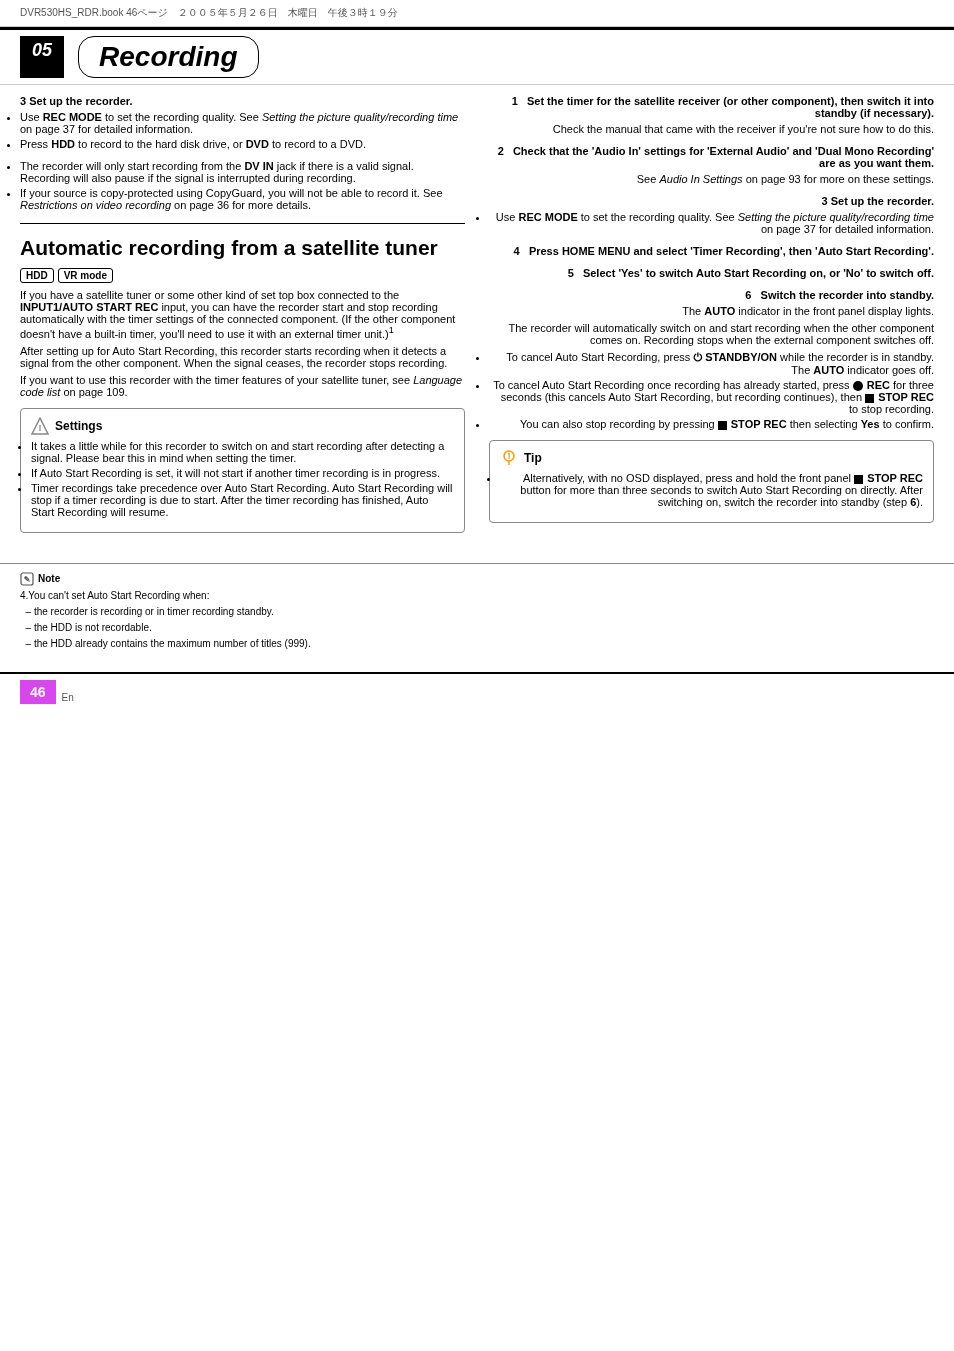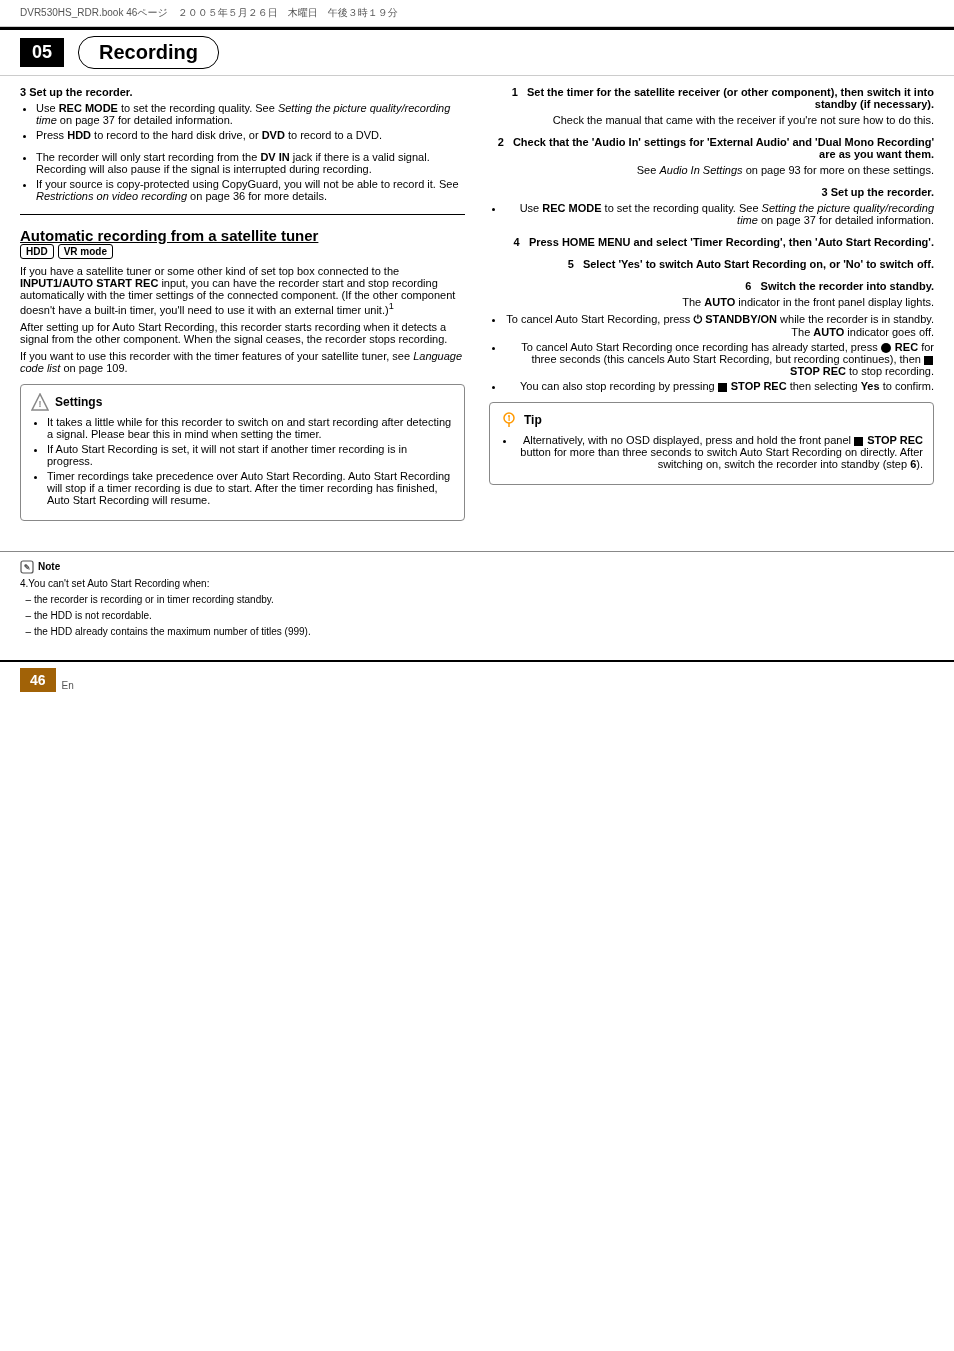--- a/index.html
+++ b/index.html
@@ -22,37 +22,37 @@
     .meta-bar {
       background: #fff;
       border-bottom: 1px solid #ccc;
       padding: 6px 20px;
       font-size: 10px;
       color: #555;
     }
     
     .chapter-header {
       display: flex;
-      align-items: center;
       border-top: 3px solid #000;
       border-bottom: 1px solid #ccc;
       margin: 0 0 0 0;
       padding: 6px 20px;
       background: #fff;
+      font-style: italic;
     }
     .chapter-number {
       background: #000;
       color: #fff;
       font-weight: bold;
       font-size: 18px;
       padding: 4px 12px;
       margin-right: 14px;
     }
     .chapter-title {
-      font-size: 20px;
+      font-size: 28px;
       font-weight: bold;
       border: 1.5px solid #000;
       padding: 4px 20px;
       border-radius: 16px;
     }
     
     .content-area {
       display: flex;
       padding: 10px 20px 10px 20px;
       gap: 24px;
@@ -67,41 +67,41 @@
       text-align: right;
     }
     .section-step {
       margin-bottom: 10px;
     }
     .step-header {
       font-weight: bold;
       margin-bottom: 4px;
     }
     .bullet-list {
-      margin-left: 16px;
+      margin-left: 0;
       margin-bottom: 6px;
     }
     .bullet-list li {
       margin-bottom: 3px;
       list-style: disc;
     }
     .bold { font-weight: bold; }
     .italic { font-style: italic; }
     
     .section-divider {
       border: none;
       border-top: 1.5px solid #000;
       margin: 12px 0;
     }
     
     .big-section-title {
-      font-size: 15px;
-      font-weight: bold;
+      font-size: 21px;
+      font-weight: bold;
+      margin-bottom: 8px;
       margin-top: 8px;
-      text-decoration: underline;
     }
     
     .badges {
       display: inline-flex;
       gap: 4px;
       margin-bottom: 6px;
     }
     .badge {
       border: 1.5px solid #000;
       border-radius: 3px;
@@ -172,21 +172,21 @@
     }
     
     .page-footer {
       display: flex;
       align-items: center;
       padding: 6px 20px;
       border-top: 2px solid #000;
       margin-top: 10px;
     }
     .page-number-box {
-      background: #a16207;
+      background: #d946ef;
       color: #fff;
       font-weight: bold;
       font-size: 14px;
       padding: 4px 10px;
       margin-right: 6px;
     }
     .page-lang {
       font-size: 10px;
       color: #555;
       margin-top: 12px;
@@ -321,20 +321,21 @@
         <div class="step-header">
           <span class="bold">5&nbsp;&nbsp; Select 'Yes' to switch Auto Start Recording on, or 'No' to switch off.</span>
         </div>
       </div>
 
       <div class="section-step">
         <div class="step-header">
           <span class="bold">6&nbsp;&nbsp; Switch the recorder into standby.</span>
         </div>
         <p>The <span class="bold">AUTO</span> indicator in the front panel display lights.</p>
+        <p>The recorder will automatically switch on and start recording when the other component comes on. Recording stops when the external component switches off.</p>
         <ul class="bullet-list">
           <li>To cancel Auto Start Recording, press <span class="bold">⏻ STANDBY/ON</span> while the recorder is in standby. The <span class="bold">AUTO</span> indicator goes off.</li>
           <li>To cancel Auto Start Recording once recording has already started, press <span class="rec-btn"></span> <span class="bold">REC</span> for three seconds (this cancels Auto Start Recording, but recording continues), then <span class="stop-btn"></span> <span class="bold">STOP REC</span> to stop recording.</li>
           <li>You can also stop recording by pressing <span class="stop-btn"></span> <span class="bold">STOP REC</span> then selecting <span class="bold">Yes</span> to confirm.</li>
         </ul>
       </div>
 
       <div class="tip-box">
         <div class="tip-header">
           <svg class="tip-icon" viewBox="0 0 18 18">

